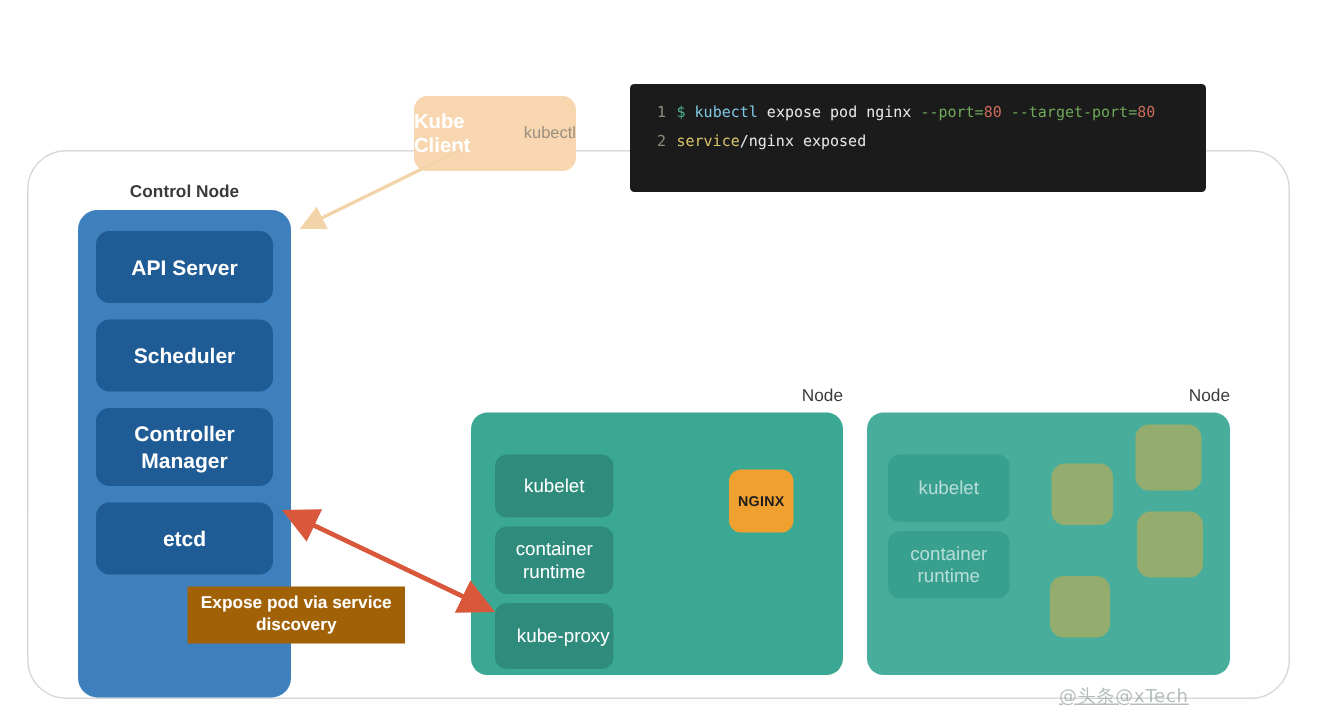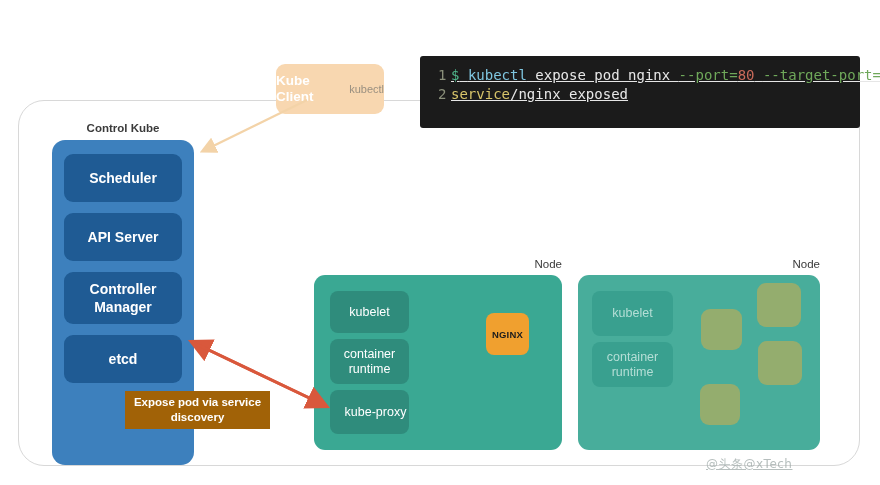--- a/index.html
+++ b/index.html
@@ -20,31 +20,30 @@
     border:1.5px solid #d8d8d8;
     border-radius:26px;
     background:transparent;
     box-sizing:border-box;
   }
 
   
   .terminal{
     position:absolute;
     left:420px; top:56px;
-    width:440px; height:72px;
+    width:384px; height:72px;
     background:#1b1b1b;
     border-radius:3px;
     padding:10px 0 0 0;
     box-sizing:border-box;
     font-family:"DejaVu Sans Mono","Liberation Mono",monospace;
-    font-size:14px;
+    font-size:10px;
     line-height:19px;
     color:#e6e6e6;
     white-space:nowrap;
-    text-decoration:underline;
   }
   .term-line{display:block;padding-left:18px;}
   .ln{color:#8a8f7a;display:inline-block;width:13px;}
   .t-prompt{color:#4fb58b;}
   .t-cmd{color:#7fc6e0;}
   .t-plain{color:#e8e8e8;}
   .t-flag{color:#6fa85a;}
   .t-num{color:#c96a5a;}
   .t-svc{color:#d8c56a;}
 
@@ -139,20 +138,21 @@
 
   .node-box{
     position:absolute;
     background:#2f8c7c;
     border-radius:8px;
     color:#ffffff;
     font-size:12.5px;
     display:flex;align-items:center;justify-content:center;
     text-align:center;line-height:15px;
     box-sizing:border-box;
+    margin-top:12px;
   }
   .node-box.faded{color:#b5ded6;background:#39a08f;}
 
   .n1-kubelet{left:330px;top:291px;width:79px;height:42px;}
   .n1-runtime{left:330px;top:339px;width:79px;height:45px;}
   .n1-proxy{left:330px;top:390px;width:79px;height:44px;padding-left:12px;}
 
   .n2-kubelet{left:592px;top:291px;width:81px;height:45px;}
   .n2-runtime{left:592px;top:342px;width:81px;height:45px;}
 
@@ -213,24 +213,24 @@
 
   <svg class="client-arrow" viewBox="0 0 130 65">
     <defs>
       <marker id="peachHead" markerWidth="7" markerHeight="7" refX="5.5" refY="3.5" orient="auto">
         <path d="M0,0 L7,3.5 L0,7 z" fill="#f3d3a8"></path>
       </marker>
     </defs>
     <line x1="122" y1="5" x2="18" y2="56" stroke="#f3d3a8" stroke-width="2.4" marker-end="url(#peachHead)"></line>
   </svg>
 
-  <div class="cp-label">Control Kube</div>
+  <div class="cp-label">Control Node</div>
   <div class="control-plane">
+    <div class="cp-box h1">API Server</div>
     <div class="cp-box h2">Scheduler</div>
-    <div class="cp-box h1">API Server</div>
     <div class="cp-box h4">Controller Manager</div>
     <div class="cp-box h3">etcd</div>
   </div>
 
   <div class="node-label node-label-1">Node</div>
   <div class="node node-1"></div>
   <div class="node-box n1-kubelet">kubelet</div>
   <div class="node-box n1-runtime">container runtime</div>
   <div class="node-box n1-proxy">kube-proxy</div>
   <div class="nginx-pod">NGINX</div>

